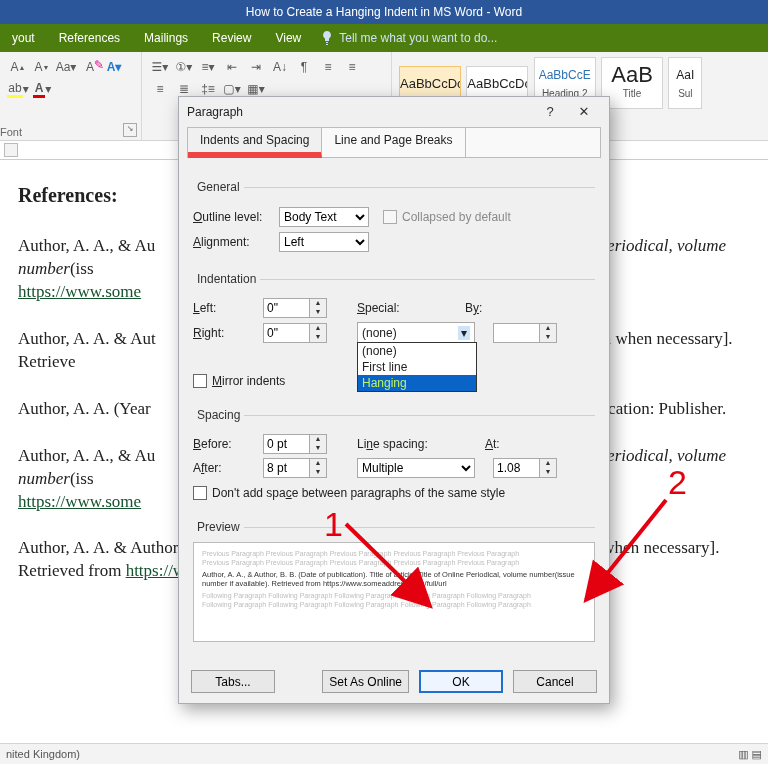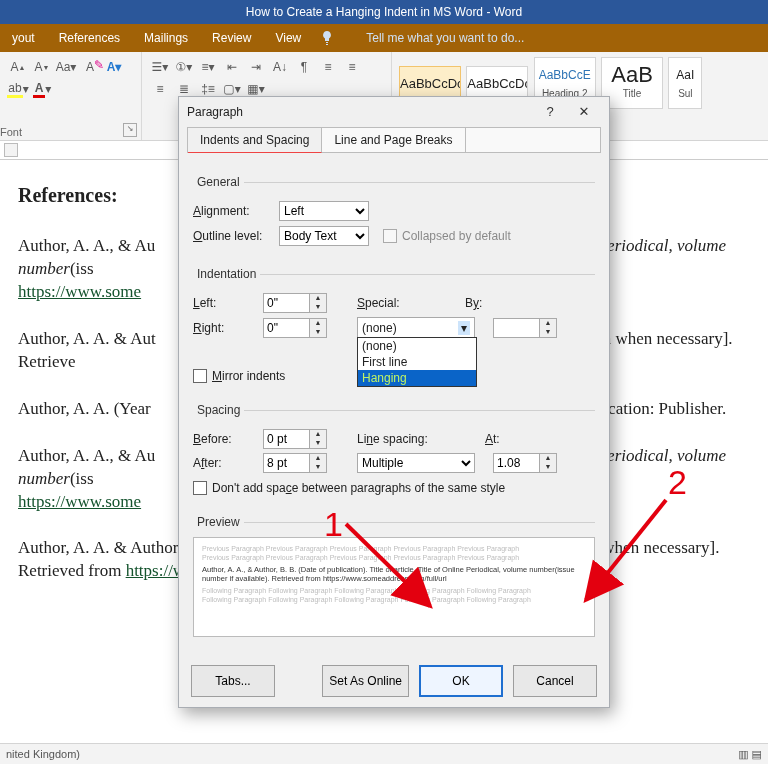--- a/index.html
+++ b/index.html
@@ -1,21 +1,21 @@
 <!DOCTYPE html>
 <html><head>
 <meta charset="utf-8">
 <style>
   html,body{margin:0;padding:0;font-family:"Segoe UI",Arial,sans-serif;font-size:12px;background:#fff;width:768px;height:764px;overflow:hidden;color:#222;}
   
   .titlebar{height:24px;background:#2b579a;color:#fff;text-align:center;line-height:24px;font-size:12px;}
   
-  .ribbon-tabs{height:28px;background:#a16207;color:#fff;display:flex;align-items:center;padding-left:0;}
+  .ribbon-tabs{height:28px;background:#4d7c0f;color:#fff;display:flex;align-items:center;padding-left:0;}
   .ribbon-tabs .tab{padding:0 12px;height:28px;line-height:28px;cursor:pointer;}
-  .tell-me{display:flex;align-items:center;color:#cfe0f4;font-size:12px;margin-left:8px;gap:27px;}
+  .tell-me{display:flex;align-items:center;color:#cfe0f4;font-size:12px;margin-left:8px;}
   .tell-me svg{margin-right:6px;}
   
   .ribbon{height:88px;background:#f3f3f3;border-bottom:1px solid #d4d4d4;position:relative;display:flex;}
   .rgroup{border-right:1px solid #d9d9d9;height:88px;position:relative;padding:4px 6px;box-sizing:border-box;}
   .rgroup .glabel{position:absolute;bottom:2px;left:0;right:0;text-align:left;font-size:11px;color:#666;}
   .rgroup .corner{position:absolute;bottom:3px;right:4px;width:12px;height:12px;border:1px solid #a9a9a9;font-size:8px;line-height:10px;text-align:center;color:#666;}
   .icon-btn{display:inline-flex;align-items:center;justify-content:center;width:22px;height:20px;margin:1px;color:#5a5a5a;}
   .stylebox{display:inline-block;width:62px;height:52px;border:1px solid #d4d4d4;margin:1px;background:#fff;text-align:center;box-sizing:border-box;padding-top:4px;}
   .stylebox.sel{border:1px solid #f2c46d;background:#fdeec9;}
   .stylebox .samp{font-size:13px;line-height:26px;height:26px;overflow:hidden;}
@@ -31,21 +31,21 @@
   .ital{font-style:italic;}
   
   .status{position:absolute;bottom:0;left:0;right:0;height:20px;background:#f3f3f3;border-top:1px solid #d4d4d4;font-size:11px;color:#555;padding:0 6px;line-height:20px;display:flex;justify-content:space-between;gap:36px;}
   
   .dialog{position:absolute;left:178px;top:96px;width:430px;background:#f0f0f0;border:1px solid #a9adb3;box-shadow:4px 6px 16px rgba(0,0,0,.35);}
   .dlg-title{height:30px;display:flex;align-items:center;padding:0 8px;font-size:12px;}
   .dlg-title .t{flex:1;}
   .dlg-title .hbtn{width:34px;height:24px;text-align:center;line-height:24px;font-size:13px;color:#333;}
   .dlg-tabs{display:flex;margin:0 8px;border:1px solid #bcbcbc;background:#f9f9f9;}
   .dlg-tabs .dt{padding:5px 12px;font-size:12px;border-right:1px solid #bcbcbc;cursor:pointer;}
-  .dlg-tabs .dt.active{background:#f0f0f0;border-bottom:1px solid #ef4444;margin-bottom:-1px;}
+  .dlg-tabs .dt.active{background:#f0f0f0;border-bottom:6px solid #ef4444;margin-bottom:-1px;}
   .dlg-body{padding:8px 14px 10px 14px;font-size:12px;}
   fieldset.sec{border:none;border-top:1px solid #cfcfcf;margin:14px 0 6px 0;padding:8px 0 2px 0;}
   fieldset.sec legend{padding:0 4px;color:#333;font-size:12px;}
   .row{display:flex;align-items:center;margin:4px 0;}
   .row label{width:86px;}
   .row label.nar{width:70px;}
   select.sm,input.sm{height:20px;border:1px solid #a9a9a9;background:#fff;font-size:12px;box-sizing:border-box;}
   select.sm{width:90px;}
   .spin{display:inline-flex;align-items:stretch;height:20px;}
   .spin input{width:46px;border:1px solid #a9a9a9;border-right:none;font-size:12px;padding:0 3px;box-sizing:border-box;text-align:left;}
@@ -56,21 +56,21 @@
   .u{text-decoration:underline;}
   .special-combo{position:relative;width:118px;}
   .special-combo .sel{height:20px;border:1px solid #a9a9a9;background:#fff;display:flex;align-items:center;padding:0 4px;justify-content:space-between;}
   .special-combo .drop{position:absolute;top:20px;left:0;width:118px;border:1px solid #333;background:#fff;z-index:5;}
   .special-combo .drop div{padding:1px 4px;}
   .special-combo .drop div.hi{background:#0a64c8;color:#bef264;}
   .preview{border:1px solid #bbb;background:#fff;height:86px;padding:6px 8px;overflow:hidden;}
   .pv-grey{color:#bdbdbd;font-size:7px;line-height:9px;white-space:nowrap;overflow:hidden;}
   .pv-blk{color:#333;font-size:7.5px;line-height:9px;margin:3px 0;}
   .dlg-btns{display:flex;justify-content:flex-end;padding:10px 12px;gap:10px;}
-  .btn{min-width:84px;height:32px;border:1px solid #9d9d9d;background:#e8e8e8;font-size:12px;cursor:pointer;}
+  .btn{min-width:84px;height:23px;border:1px solid #9d9d9d;background:#e8e8e8;font-size:12px;cursor:pointer;}
   .btn.primary{border:2px solid #1f6fd0;background:#eef5ff;}
   
   .arrow-layer{position:absolute;left:178px;top:96px;width:520px;height:560px;pointer-events:none;}
 </style>
 </head>
 <body>
 
 <div class="titlebar">
   <span>How to Create a Hanging Indent in MS Word - Word</span>
 </div>
@@ -172,31 +172,31 @@
     <span class="hbtn">✕</span>
   </div>
   <div class="dlg-tabs">
     <div class="dt active">Indents and Spacing</div>
     <div class="dt">Line and Page Breaks</div>
   </div>
   <div class="dlg-body">
     <fieldset class="sec">
       <legend>General</legend>
       <div class="row">
-        <label><span class="u">A</span><span>lignment:</span></label>
-        <select class="sm"><option>Left</option></select>
-      </div>
-      <div class="row">
         <label><span class="u">O</span><span>utline level:</span></label>
         <select class="sm"><option>Body Text</option></select>
         <span style="width:14px"></span>
         <span class="chk" style="opacity:.5">
             <span class="box"></span>
             <span>Collapsed by default</span>
           </span>
+      </div>
+      <div class="row">
+        <label><span class="u">A</span><span>lignment:</span></label>
+        <select class="sm"><option>Left</option></select>
       </div>
     </fieldset>
 
     <fieldset class="sec">
       <legend>Indentation</legend>
       <div class="row">
         <label class="nar"><span class="u">L</span>eft:</label>
         <span class="spin">
             <input value="0&quot;" style="">
             <span class="ar">

